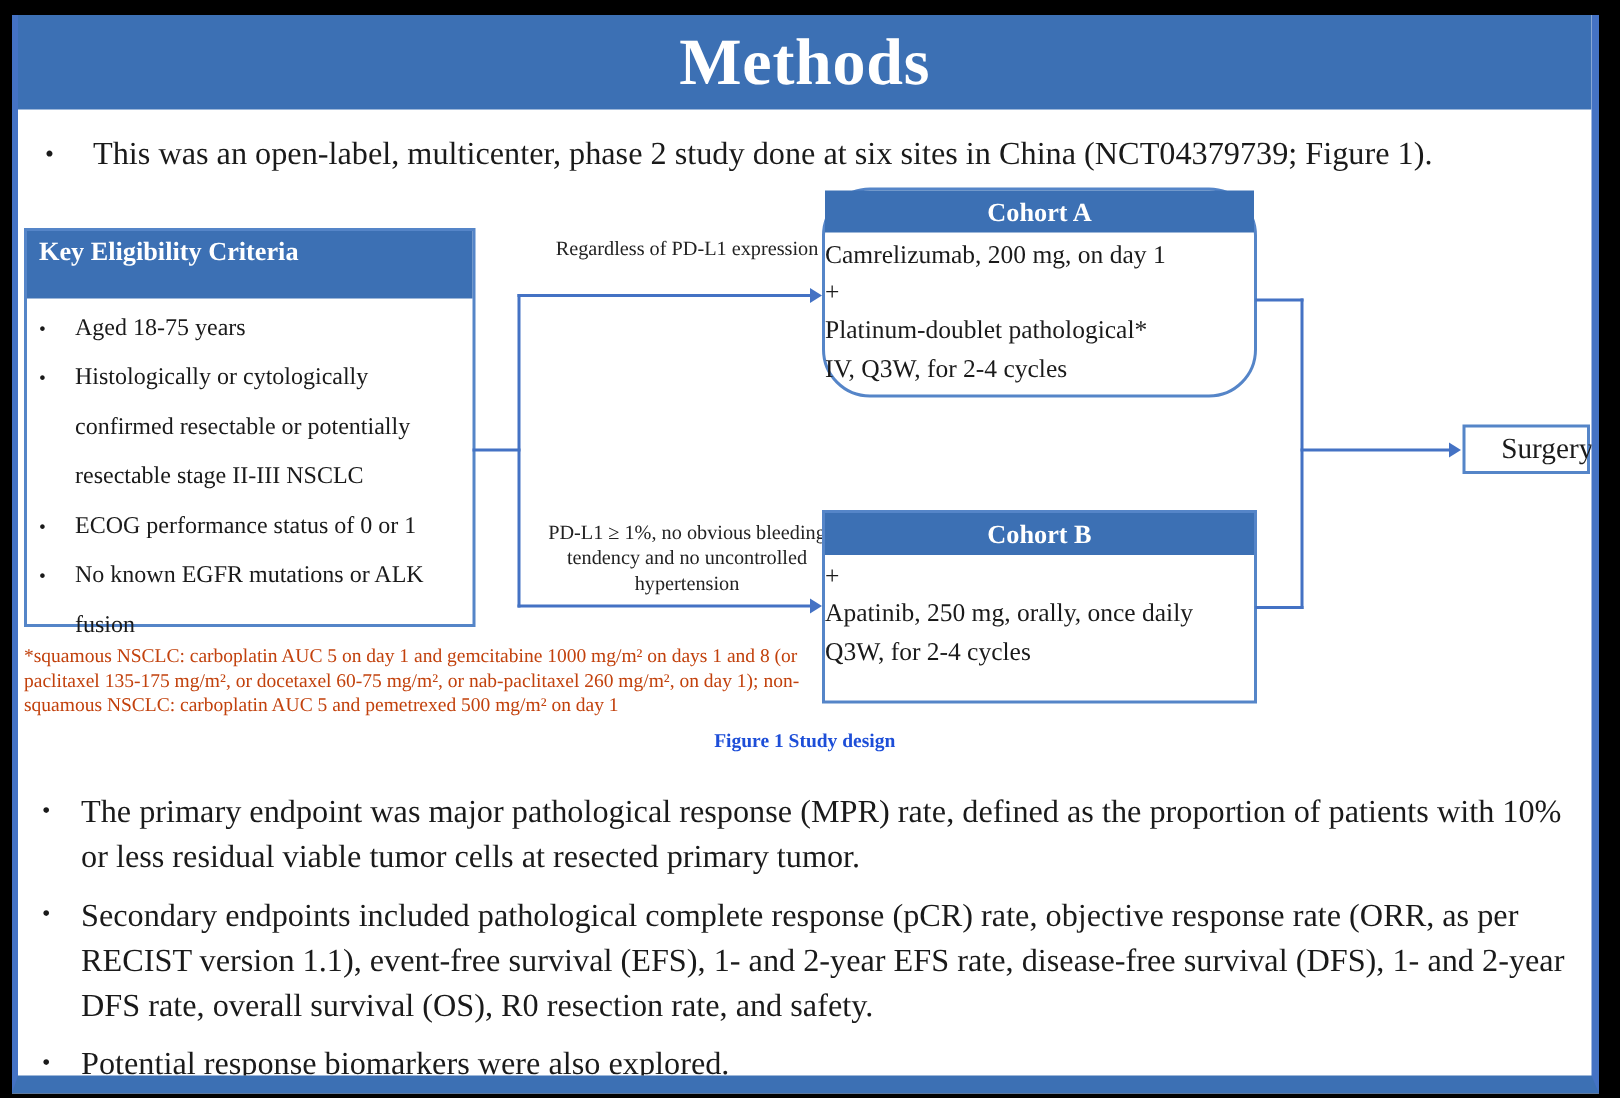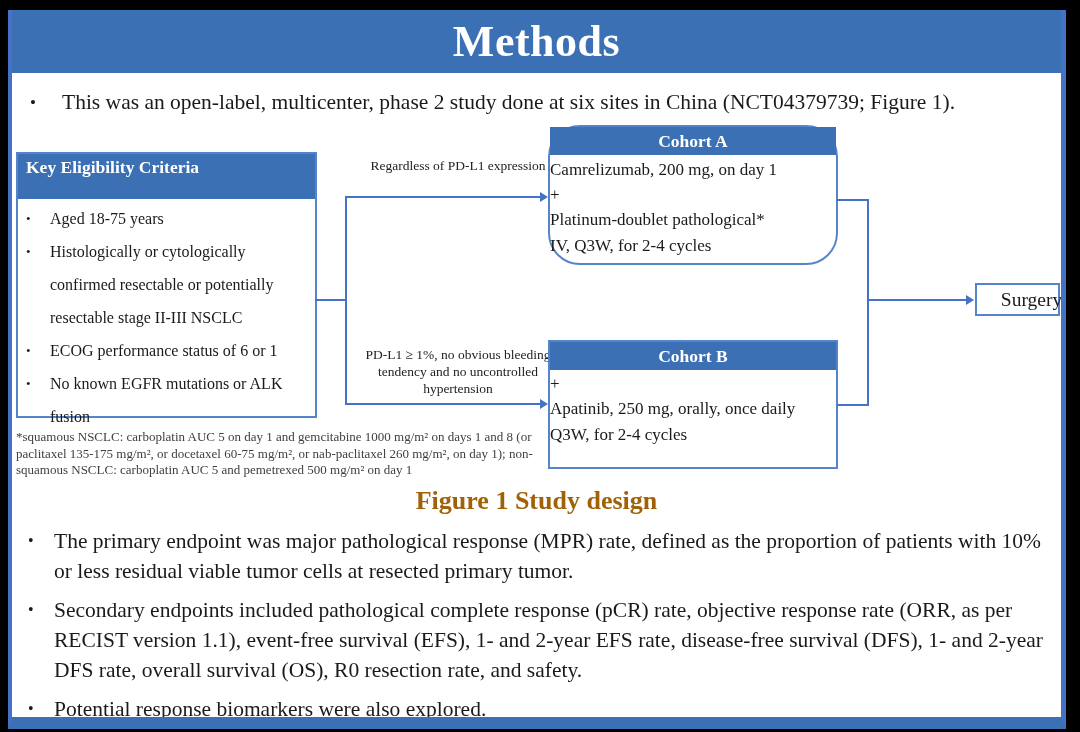--- a/index.html
+++ b/index.html
@@ -72,25 +72,25 @@
     border-left:8px solid #4472c4;
   }
   
   .lbl{position:absolute;text-align:center;font-size:13.5px;line-height:17px;color:#222;}
   .lbl-a{left:352px;top:147px;width:188px;}
   .lbl-b{left:346px;top:336px;width:200px;}
   .lbl-eval{left:857px;top:253px;width:104px;}
   
   .footnote{
     position:absolute;left:4px;top:419px;width:536px;
-    font-size:13px;line-height:16.5px;color:#404040;
+    font-size:13px;line-height:16.5px;color:#c2410c;
   }
   .caption{
     position:absolute;left:0;right:0;top:476px;text-align:center;
-    font-weight:bold;font-size:26px;color:#a16207;
+    font-weight:bold;font-size:13px;color:#1d4ed8;
   }
   .b2{top:516px;}
   .b3{top:585px;}
   .b4{top:684px;}
 </style>
 </head>
 <body>
 
 <div class="slide">
 
@@ -109,21 +109,21 @@
       <div class="kli">
         <span class="kdot">•</span>
         <span class="ktxt">Aged 18-75 years</span>
       </div>
       <div class="kli">
         <span class="kdot">•</span>
         <span class="ktxt">Histologically or cytologically confirmed resectable or potentially resectable stage II-III NSCLC</span>
       </div>
       <div class="kli">
         <span class="kdot">•</span>
-        <span class="ktxt">ECOG performance status of 6 or 1</span>
+        <span class="ktxt">ECOG performance status of 0 or 1</span>
       </div>
       <div class="kli">
         <span class="kdot">•</span>
         <span class="ktxt">No known EGFR mutations or ALK fusion</span>
       </div>
     </div>
   </div>
 
   <div class="hline" style="left:303px;top:289px;width:32px;"></div>
   <div class="vline" style="left:333px;top:186px;height:209px;"></div>

